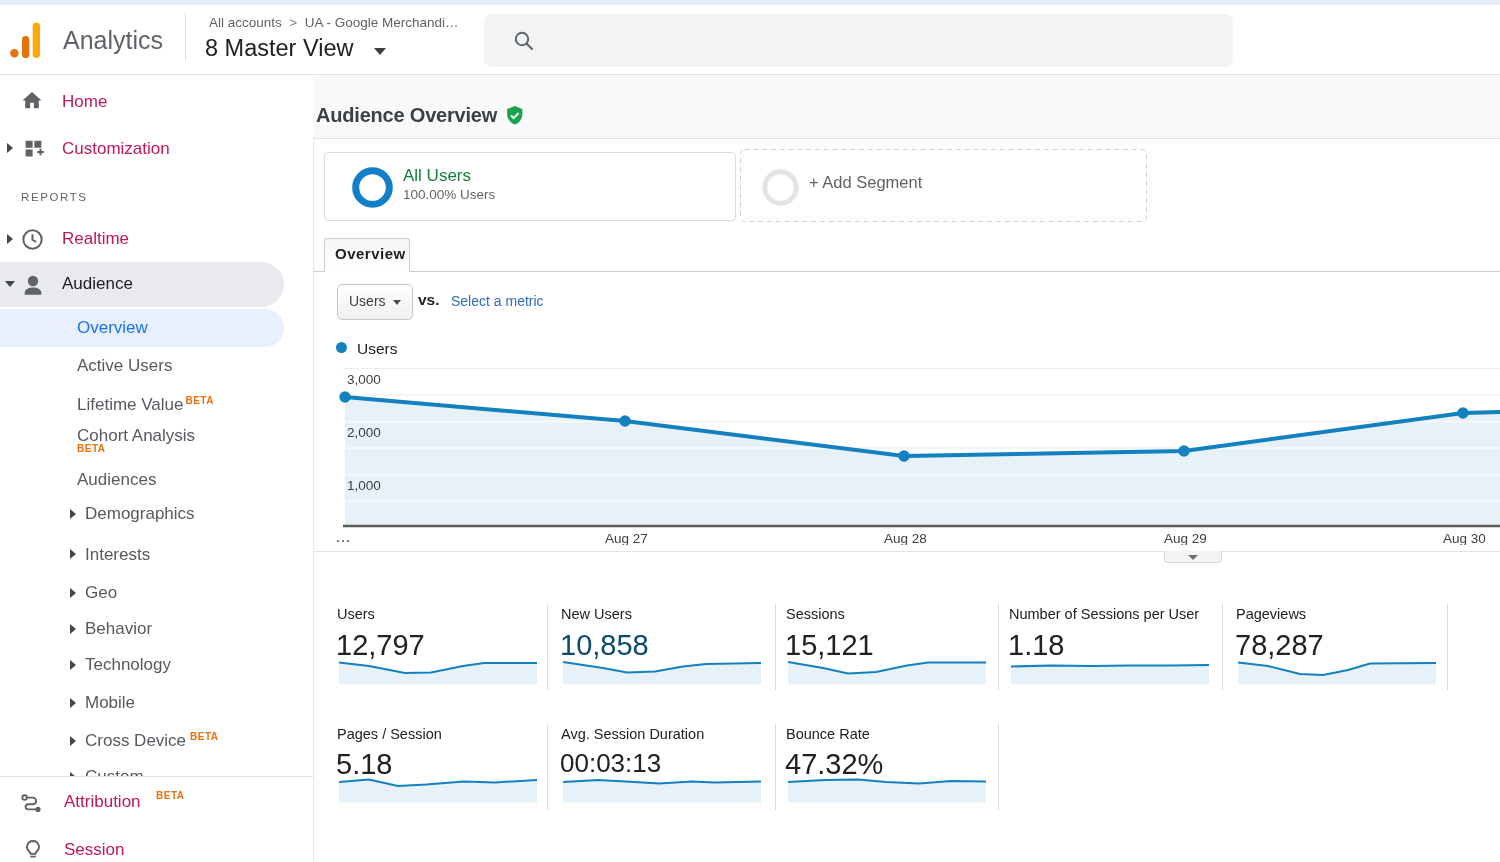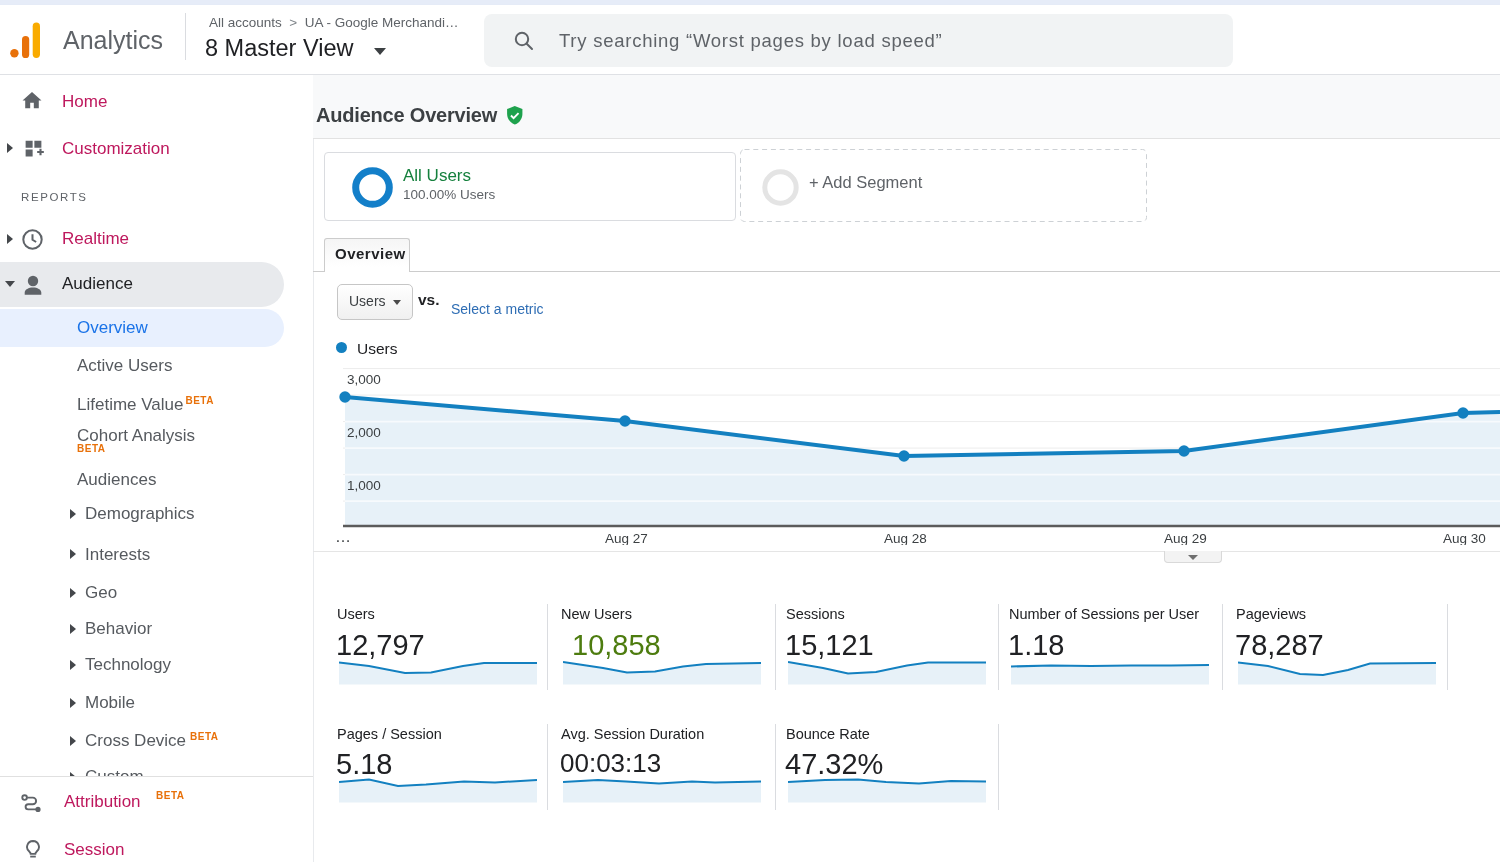--- a/index.html
+++ b/index.html
@@ -31,21 +31,20 @@
 
 <div class="abs" style="left:209px;top:15px;font-size:13.5px;color:#5f6368;">All accounts&nbsp; <span style="color:#80868b;">&gt;</span>&nbsp; UA - Google Merchandi…</div>
 <div class="abs" style="left:205px;top:35px;font-size:23.5px;color:#202124;">8 Master View</div>
 <div class="abs" style="left:374px;top:48px;width:0;height:0;border-left:6.2px solid transparent;border-right:6.2px solid transparent;border-top:7px solid #3c4043;"></div>
 
 <div class="abs" style="left:484px;top:14px;width:749px;height:53px;background:#f1f3f4;border-radius:8px;"></div>
 <svg class="abs" style="left:513px;top:30px;" width="22" height="22" viewBox="0 0 22 22">
   <circle cx="9" cy="9" r="6.2" fill="none" stroke="#5f6368" stroke-width="2"></circle>
   <line x1="13.7" y1="13.7" x2="19" y2="19" stroke="#5f6368" stroke-width="2" stroke-linecap="round"></line>
 </svg>
-<div class="abs" style="left:559px;top:30px;font-size:18.5px;color:#5f6368;letter-spacing:0.75px;">Try searching “Worst pages by load speed”</div>
 
 <div id="sidebar" class="abs" style="left:0;top:75px;width:313px;height:787px;background:#fff;"></div>
 <div class="abs" style="left:313px;top:75px;width:1px;height:787px;background:#e8eaed;"></div>
 
 <svg class="abs" style="left:21px;top:91px;" width="22" height="19" viewBox="0 0 24 21">
       <path fill="#5f6368" d="M10 19v-6h4v6h5.5v-8.5h3L12 1 1.5 10.5h3V19z"></path>
     </svg>
 <div class="sideitem" style="left:62px;top:92px;">Home</div>
 
 <div class="abs tri-r" style="left:7px;top:143px;"></div>
@@ -135,21 +134,21 @@
 <div class="abs" style="left:809px;top:173px;font-size:16.5px;color:#5f6368;">+ Add Segment</div>
 
 <div class="abs" style="left:313px;top:271px;width:1187px;height:1px;background:#cccccc;"></div>
 <div class="abs" style="left:324px;top:238px;width:86px;height:34px;border:1px solid #cccccc;border-bottom:none;border-radius:3px 3px 0 0;background:linear-gradient(#f5f5f5,#ffffff 85%);"></div>
 <div class="abs" style="left:335px;top:245px;font-size:15px;font-weight:bold;color:#202124;letter-spacing:0.5px;">Overview</div>
 
 <div class="abs" style="left:337px;top:284px;width:76px;height:36px;border:1px solid #c6c6c6;border-radius:5px;background:linear-gradient(#ffffff,#f0f0f0);"></div>
 <div class="abs" style="left:349px;top:293px;font-size:14px;color:#3c4043;">Users</div>
 <div class="abs" style="left:393px;top:300px;width:0;height:0;border-left:4.5px solid transparent;border-right:4.5px solid transparent;border-top:5.5px solid #4a4a4a;"></div>
 <div class="abs" style="left:418px;top:291px;font-size:15.5px;font-weight:600;color:#202124;">vs.</div>
-<div class="abs" style="left:451px;top:293px;font-size:14px;color:#2e6db4;margin-top:8px;">Select a metric</div>
+<div class="abs" style="left:451px;top:293px;font-size:14px;color:#2e6db4;">Select a metric</div>
 
 <div class="abs" style="left:336px;top:342px;width:11px;height:11px;border-radius:50%;background:#1380c0;"></div>
 <div class="abs" style="left:357px;top:340px;font-size:15.5px;color:#202124;">Users</div>
 
 <svg class="abs" style="left:313px;top:360px;" width="1187" height="185" viewBox="0 0 1187 185">
   <g stroke="#ececec" stroke-width="1">
     <line x1="30" y1="8.6" x2="1187" y2="8.6"></line>
     <line x1="30" y1="35.1" x2="1187" y2="35.1"></line>
     <line x1="30" y1="61.6" x2="1187" y2="61.6"></line>
     <line x1="30" y1="88.1" x2="1187" y2="88.1"></line>
@@ -202,21 +201,21 @@
 <div class="abs" style="left:998px;top:724px;width:1px;height:86px;background:#dadce0;"></div>
 
 <div class="abs" style="left:337px;top:606px;font-size:14.5px;color:#202124;">Users</div>
 <div class="abs" style="left:336px;top:629px;font-size:29px;color:#202124;">12,797</div>
 <svg class="abs" style="left:339px;top:660px;" width="198" height="25" viewBox="0 0 198 25">
   <path d="M0 2.5 L30 6 L66 13 L92 12.5 L124 6 L145 3 L198 3 L198 24.5 L0 24.5 Z" fill="#e7f1f8"></path>
   <path d="M0 2.5 L30 6 L66 13 L92 12.5 L124 6 L145 3 L198 3" fill="none" stroke="#1380c0" stroke-width="2"></path>
 </svg>
 
 <div class="abs" style="left:561px;top:606px;font-size:14.5px;color:#202124;">New Users</div>
-<div class="abs" style="left:572px;top:629px;font-size:29px;color:#4d7c0f;">10,858</div>
+<div class="abs" style="left:560px;top:629px;font-size:29px;color:#0c4a6e;">10,858</div>
 <svg class="abs" style="left:563px;top:660px;" width="198" height="25" viewBox="0 0 198 25">
   <path d="M0 2 L40 8 L64 12.5 L92 11.5 L120 6.5 L143 4 L198 3 L198 24.5 L0 24.5 Z" fill="#e7f1f8"></path>
   <path d="M0 2 L40 8 L64 12.5 L92 11.5 L120 6.5 L143 4 L198 3" fill="none" stroke="#1380c0" stroke-width="2"></path>
 </svg>
 
 <div class="abs" style="left:786px;top:606px;font-size:14.5px;color:#202124;">Sessions</div>
 <div class="abs" style="left:785px;top:629px;font-size:29px;color:#202124;">15,121</div>
 <svg class="abs" style="left:788px;top:660px;" width="198" height="25" viewBox="0 0 198 25">
   <path d="M0 2 L35 8 L60 13.5 L88 12 L119 5.5 L140 2.5 L198 2.5 L198 24.5 L0 24.5 Z" fill="#e7f1f8"></path>
   <path d="M0 2 L35 8 L60 13.5 L88 12 L119 5.5 L140 2.5 L198 2.5" fill="none" stroke="#1380c0" stroke-width="2"></path>

